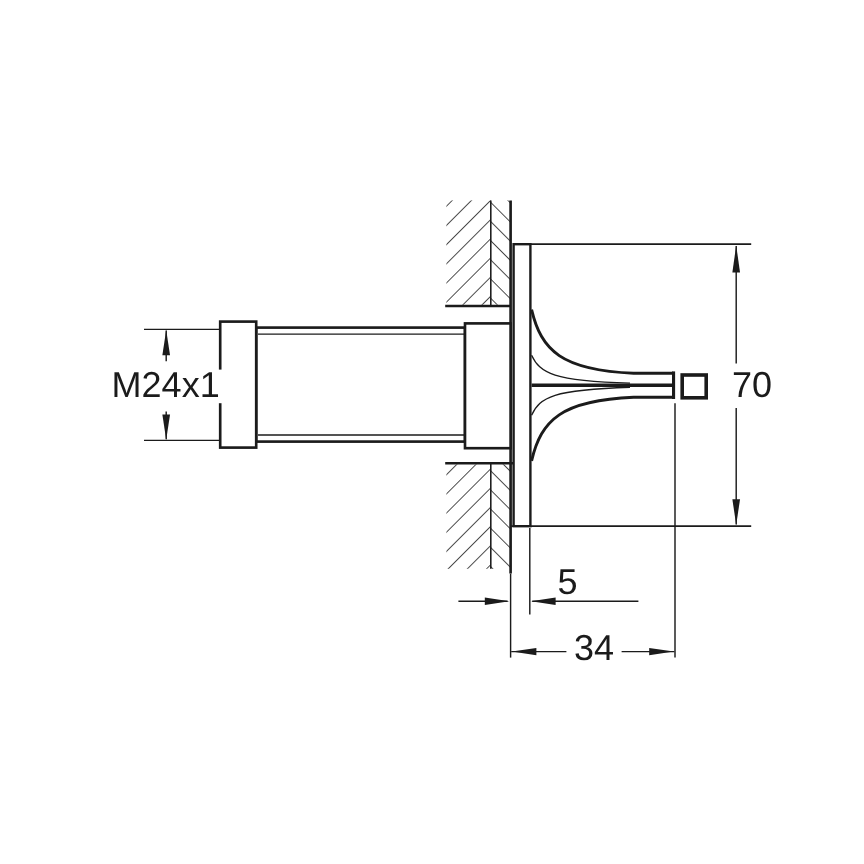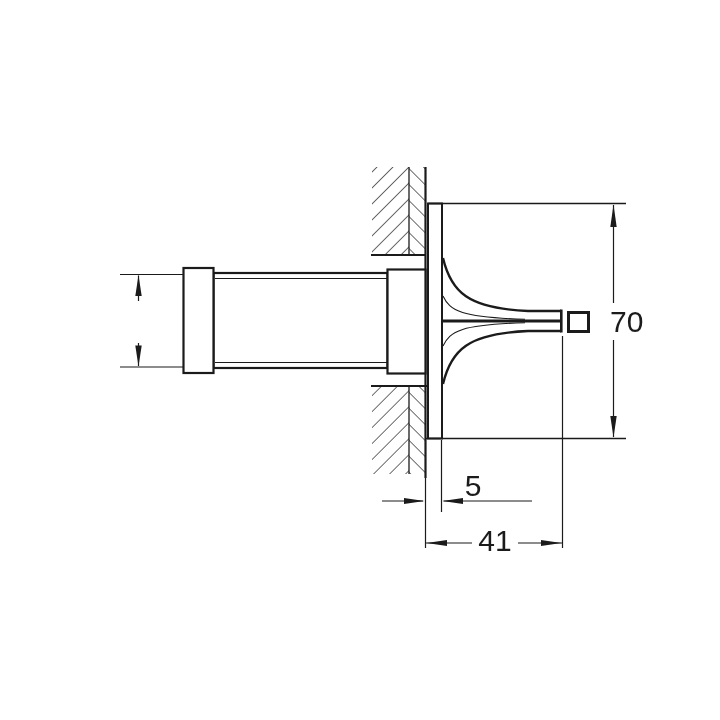--- a/index.html
+++ b/index.html
@@ -114,23 +114,26 @@
     </g>
 
     <g stroke="#1b1b1b">
       <line x1="562.5" y1="336" x2="562.5" y2="548" stroke-width="1.2"></line>
       <line x1="426" y1="543" x2="562" y2="543" stroke-width="1.2"></line>
       <polygon points="426.5,543 447,539.9 447,546.1" fill="#1b1b1b" stroke="none"></polygon>
       <polygon points="561.5,543 541,539.9 541,546.1" fill="#1b1b1b" stroke="none"></polygon>
     </g>
   </svg>
 
+  <div class="dim-label label-thread">
+    <span>M24x1</span>
+  </div>
 
   <div class="dim-label no-bg label-offset5">5</div>
 
-  <div class="dim-label label-proj41">41</div>
+  <div class="dim-label label-proj41">34</div>
 
   <div class="dim-label label-size70">
     <span class="sq-icon"></span>
     <span>70</span>
   </div>
 
 </div>
 
 </body></html>

